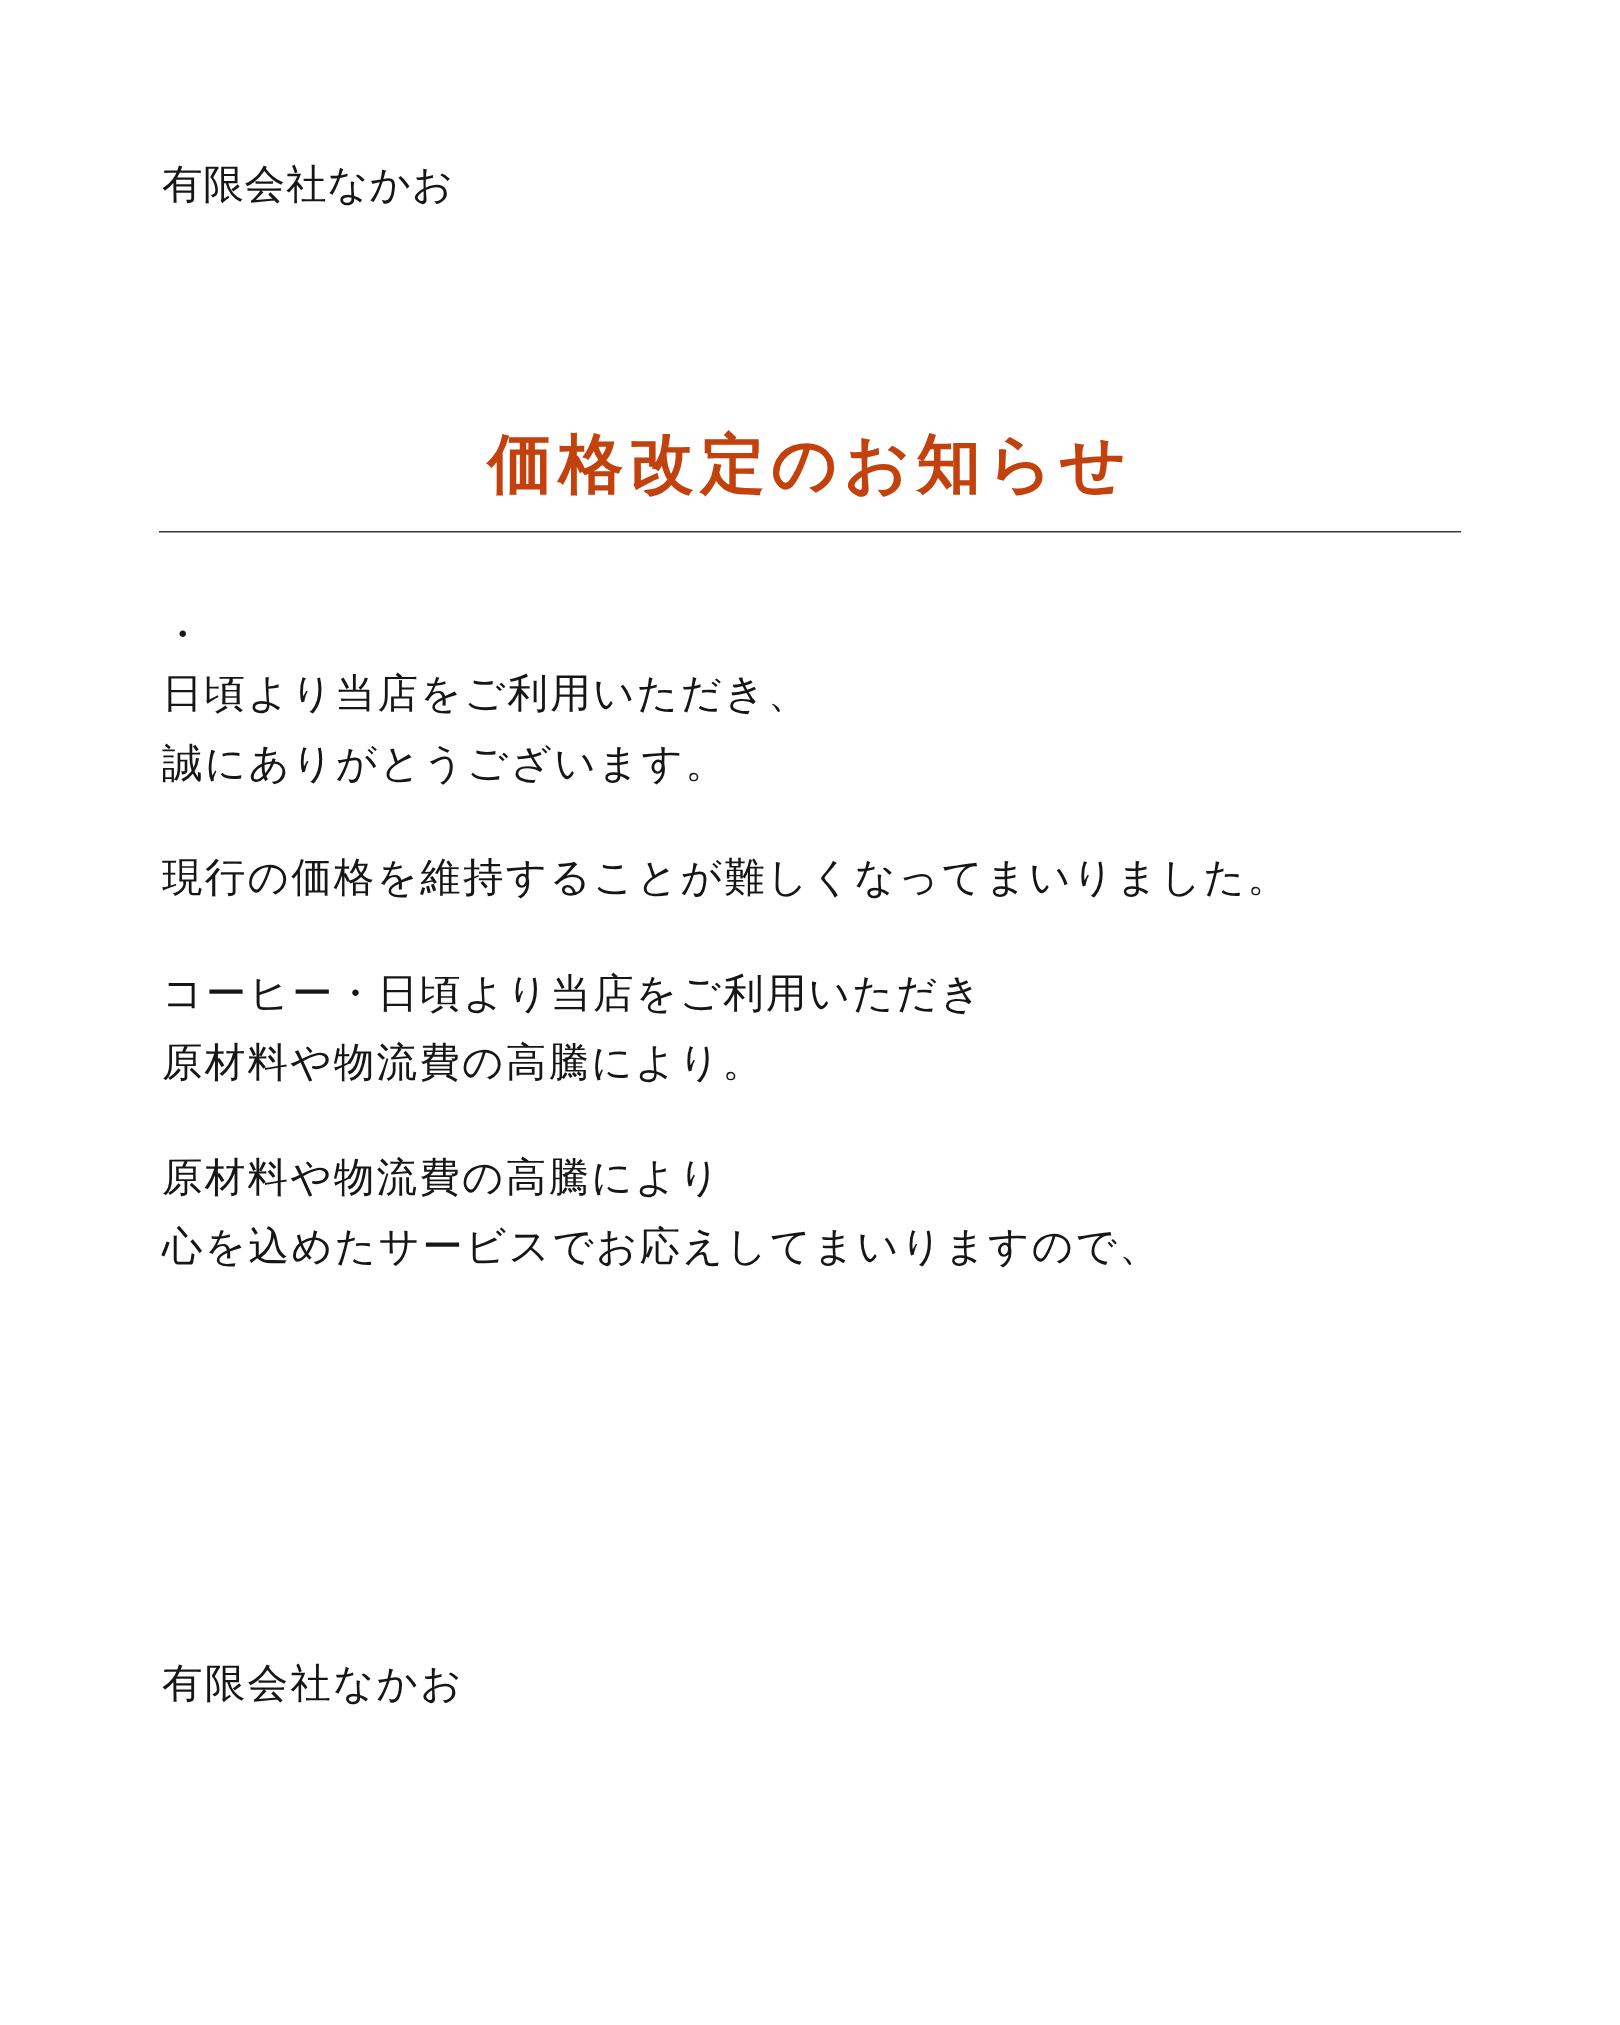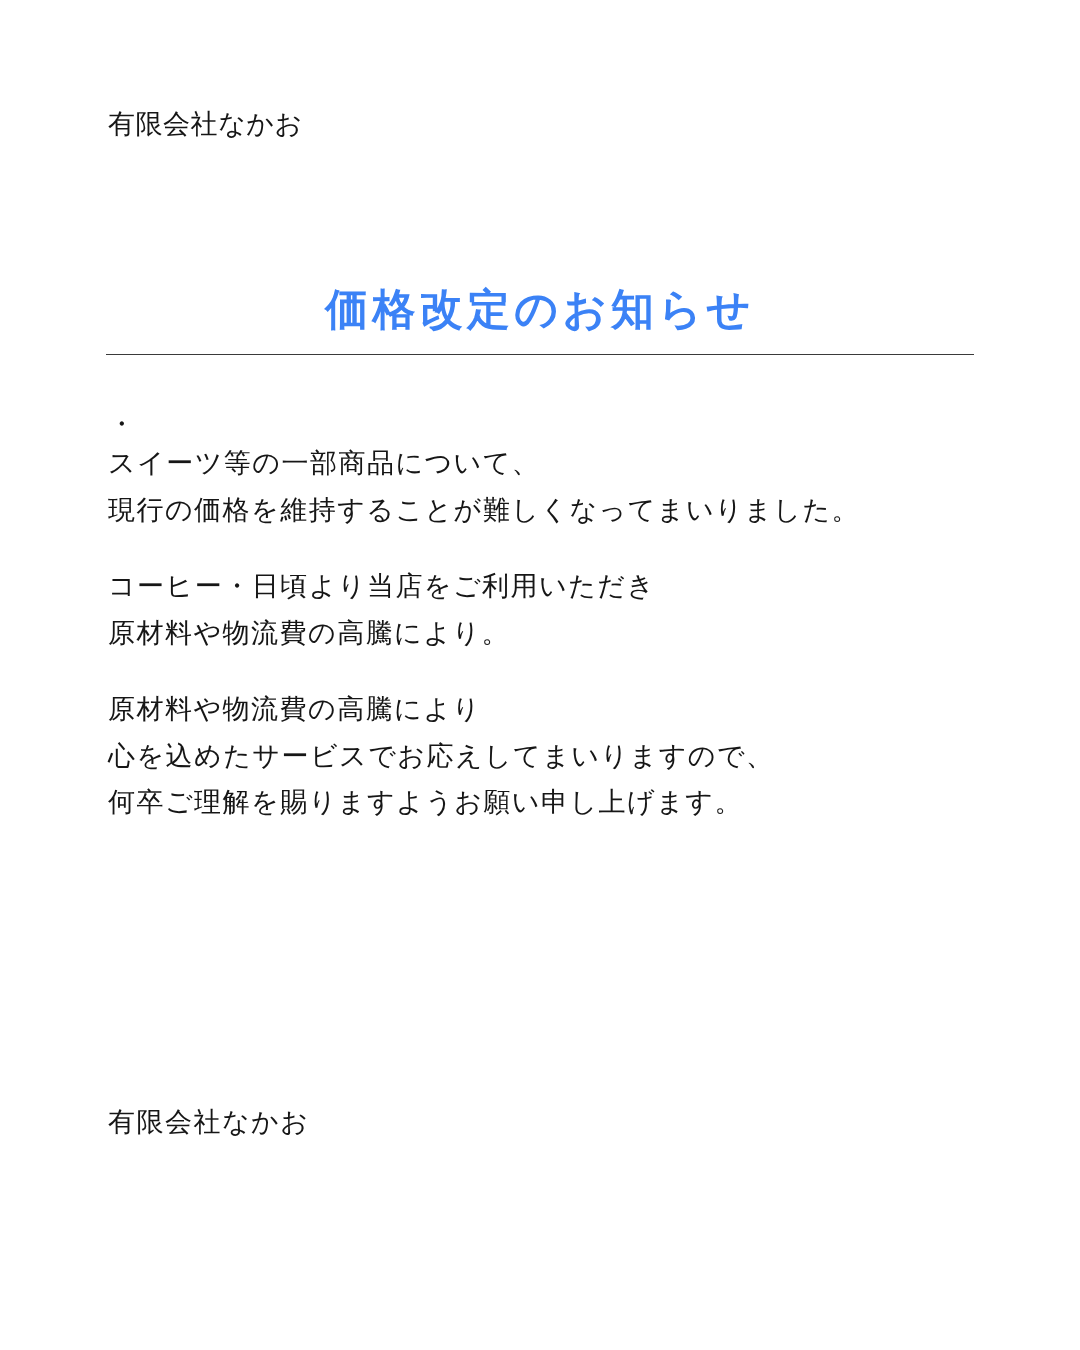--- a/index.html
+++ b/index.html
@@ -33,21 +33,21 @@
   }
   .title {
     position: absolute;
     left: 0;
     right: 0;
     top: 252px;
     text-align: center;
     font-size: 43px;
     font-weight: 700;
     letter-spacing: 0.10em;
-    color: #3b82f6;
+    color: #c2410c;
   }
   .divider {
     position: absolute;
     left: 106px;
     right: 106px;
     top: 354px;
     height: 1px;
     background: #3a3a3a;
   }
   .body-block {
@@ -88,28 +88,28 @@
   <div class="company-top">有限会社なかお</div>
 
   <h1 class="title">価格改定のお知らせ</h1>
 
   <div class="divider"></div>
 
   <div class="body-block">
 
     <p class="dot-line">・</p>
 
-    <p>スイーツ等の一部商品について、</p>
+    <p>日頃より当店をご利用いただき、</p>
+    <p class="spacer-after">誠にありがとうございます。</p>
 
     <p class="spacer-after">現行の価格を維持することが難しくなってまいりました。</p>
 
     <p>コーヒー・日頃より当店をご利用いただき</p>
     <p class="spacer-after">原材料や物流費の高騰により。</p>
 
     <p>原材料や物流費の高騰により</p>
     <p>心を込めたサービスでお応えしてまいりますので、</p>
-    <p>何卒ご理解を賜りますようお願い申し上げます。</p>
 
   </div>
 
   <div class="company-bottom">有限会社なかお</div>
 
 </div>
 
 </body></html>

